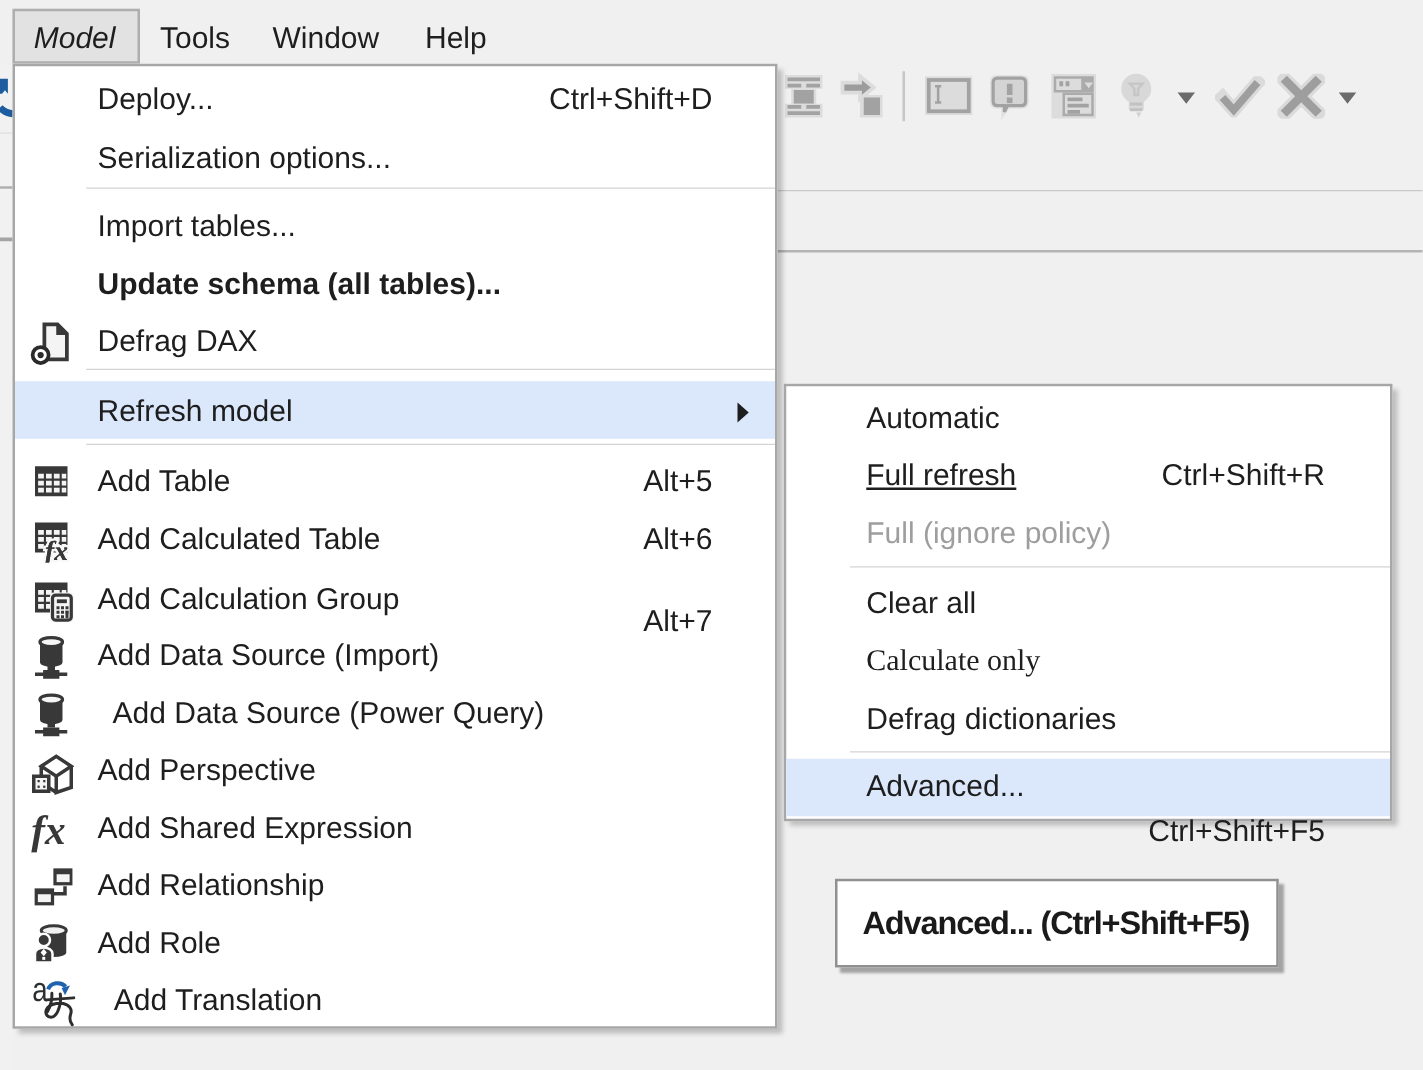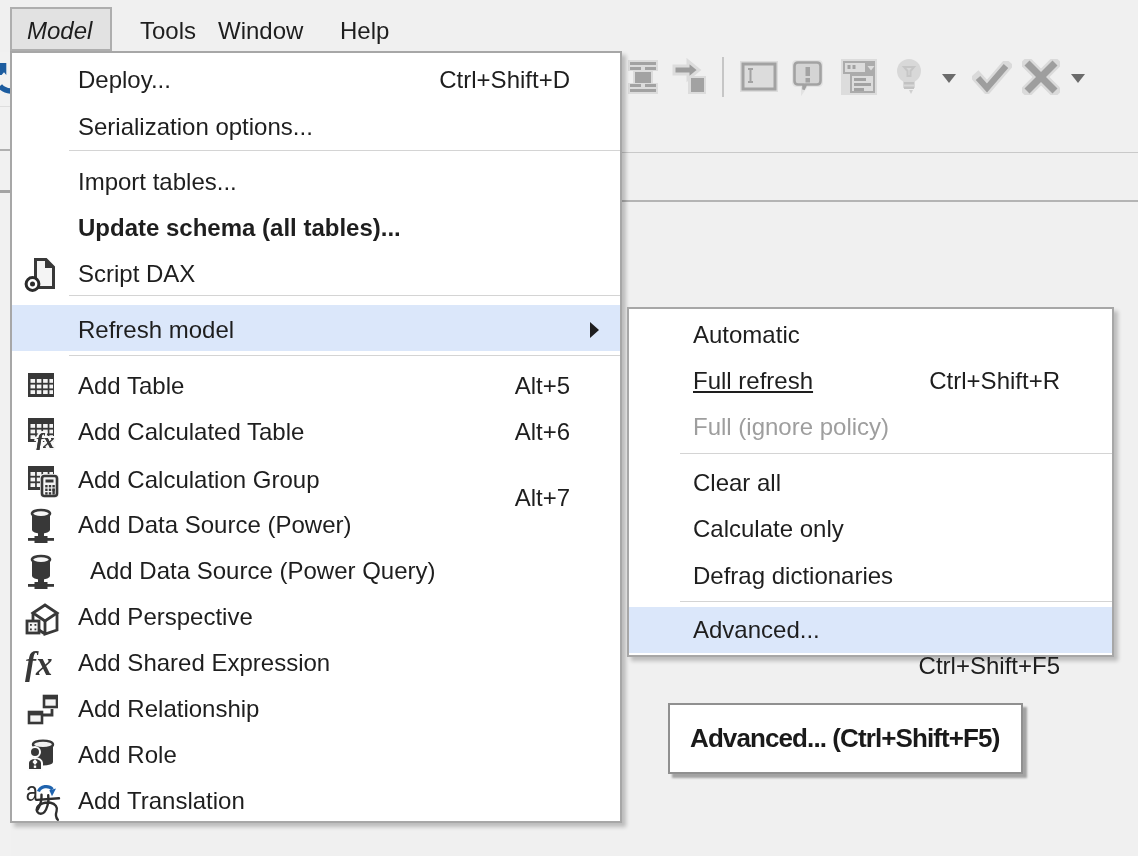--- a/index.html
+++ b/index.html
@@ -108,52 +108,52 @@
     </g>
   </svg>
 
   <svg class="abs" style="left:1070px;top:73px;" width="16" height="11" viewBox="0 0 16 11">
     <path d="M1 1 L15 1 L8 10 Z" fill="#6b6b6b"></path>
   </svg>
 </div>
 
 <div class="abs" style="left:10px;top:7px;width:102px;height:44px;background:#e2e2e2;border:2px solid #aeaeae;box-sizing:border-box;"></div>
 <div class="mi" style="left:27px;top:8px;font-style:italic;">Model</div>
-<div class="mi" style="left:128px;top:8px;margin-left:12px;">Tools</div>
+<div class="mi" style="left:128px;top:8px;">Tools</div>
 <div class="mi" style="left:218px;top:8px;">Window</div>
 <div class="mi" style="left:340px;top:8px;">Help</div>
 
 <div class="abs" style="left:10px;top:51px;width:612px;height:772px;background:#ffffff;border:2px solid #a7a7a7;box-sizing:border-box;box-shadow:4px 4px 4px rgba(0,0,0,0.22);"></div>
 
 <div class="abs" style="left:12px;top:305px;width:608px;height:46px;background:#dbe7fa;"></div>
 
 <div class="sep" style="left:69px;top:150px;width:551px;"></div>
 <div class="sep" style="left:69px;top:295px;width:551px;"></div>
 <div class="sep" style="left:69px;top:355px;width:551px;"></div>
 
 <div class="mi" style="left:78px;top:57px;">Deploy...</div>
 <div class="sc" style="left:370px;top:57px;">Ctrl+Shift+D</div>
 <div class="mi" style="left:78px;top:104px;">Serialization options...</div>
 <div class="mi" style="left:78px;top:159px;">Import tables...</div>
 <div class="mi" style="left:78px;top:205px;font-weight:bold;">Update schema (all tables)...</div>
-<div class="mi" style="left:78px;top:251px;">Script DAX</div>
+<div class="mi" style="left:78px;top:251px;">Defrag DAX</div>
 <div class="mi" style="left:78px;top:307px;">Refresh model</div>
 <div class="mi" style="left:78px;top:363px;">Add Table</div>
 <div class="sc" style="left:370px;top:363px;">Alt+5</div>
 <div class="mi" style="left:78px;top:409px;">Add Calculated Table</div>
 <div class="sc" style="left:370px;top:409px;">Alt+6</div>
 <div class="mi" style="left:78px;top:457px;">Add Calculation Group</div>
 <div class="sc" style="left:370px;top:475px;">Alt+7</div>
-<div class="mi" style="left:78px;top:502px;">Add Data Source (Power)</div>
+<div class="mi" style="left:78px;top:502px;">Add Data Source (Import)</div>
 <div class="mi" style="left:90px;top:548px;">Add Data Source (Power Query)</div>
 <div class="mi" style="left:78px;top:594px;">Add Perspective</div>
 <div class="mi" style="left:78px;top:640px;">Add Shared Expression</div>
 <div class="mi" style="left:78px;top:686px;">Add Relationship</div>
 <div class="mi" style="left:78px;top:732px;">Add Role</div>
-<div class="mi" style="left:78px;top:778px;">Add Translation</div>
+<div class="mi" style="left:91px;top:778px;">Add Translation</div>
 
 <div class="abs" style="left:590px;top:322px;width:0;height:0;border-top:8px solid transparent;border-bottom:8px solid transparent;border-left:9px solid #1e1e1e;"></div>
 
 <div id="menuicons">
 
   <svg class="abs" style="left:24px;top:256px;" width="34" height="36" viewBox="0 0 34 36">
     <path d="M11.5 3.5 H22 L29.5 11 V31.5 H11.5 Z" fill="#f4f4f4" stroke="#383838" stroke-width="3"></path>
     <path d="M21 3 L30 12 L21 12 Z" fill="#383838"></path>
     <circle cx="8.5" cy="28" r="6.4" fill="#fff" stroke="#2b2b2b" stroke-width="3"></circle>
     <circle cx="8.5" cy="28" r="2.5" fill="#2b2b2b"></circle>
@@ -294,19 +294,19 @@
 
 <div class="abs" style="left:627px;top:307px;width:487px;height:350px;background:#ffffff;border:2px solid #a7a7a7;box-sizing:border-box;box-shadow:4px 4px 4px rgba(0,0,0,0.22);"></div>
 <div class="abs" style="left:629px;top:607px;width:483px;height:46px;background:#dbe7fa;"></div>
 <div class="sep" style="left:680px;top:453px;width:432px;"></div>
 <div class="sep" style="left:680px;top:601px;width:432px;"></div>
 <div class="mi" style="left:693px;top:312px;">Automatic</div>
 <div class="mi" style="left:693px;top:358px;text-decoration:underline;">Full refresh</div>
 <div class="sc" style="left:860px;top:358px;">Ctrl+Shift+R</div>
 <div class="mi" style="left:693px;top:404px;color:#9e9e9e;">Full (ignore policy)</div>
 <div class="mi" style="left:693px;top:460px;">Clear all</div>
-<div class="mi" style="left:693px;top:506px;">Calculate only</div>
+<div class="mi" style="left:693px;top:506px;font-family:Liberation Serif, serif;">Calculate only</div>
 <div class="mi" style="left:693px;top:553px;">Defrag dictionaries</div>
 <div class="mi" style="left:693px;top:607px;">Advanced...</div>
 <div class="sc" style="left:860px;top:643px;">Ctrl+Shift+F5</div>
 
 <div class="abs" style="left:668px;top:703px;width:355px;height:71px;background:#ffffff;border:2px solid #909090;box-sizing:border-box;box-shadow:4px 4px 2px rgba(0,0,0,0.32);"></div>
 <div class="abs" style="left:690px;top:703px;width:340px;height:71px;line-height:71px;font-size:26px;font-weight:bold;letter-spacing:-0.9px;color:#1a1a1a;white-space:nowrap;">Advanced... (Ctrl+Shift+F5)</div>
 
 </body></html>

